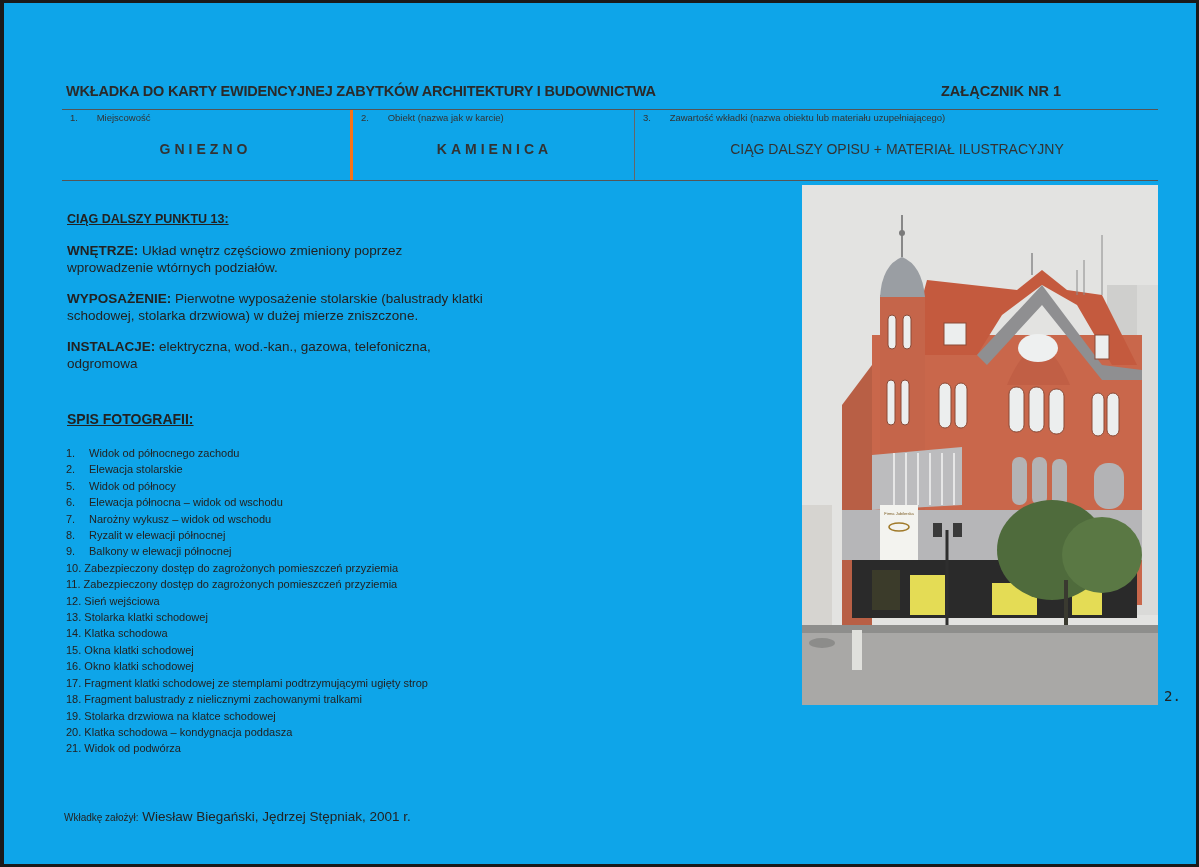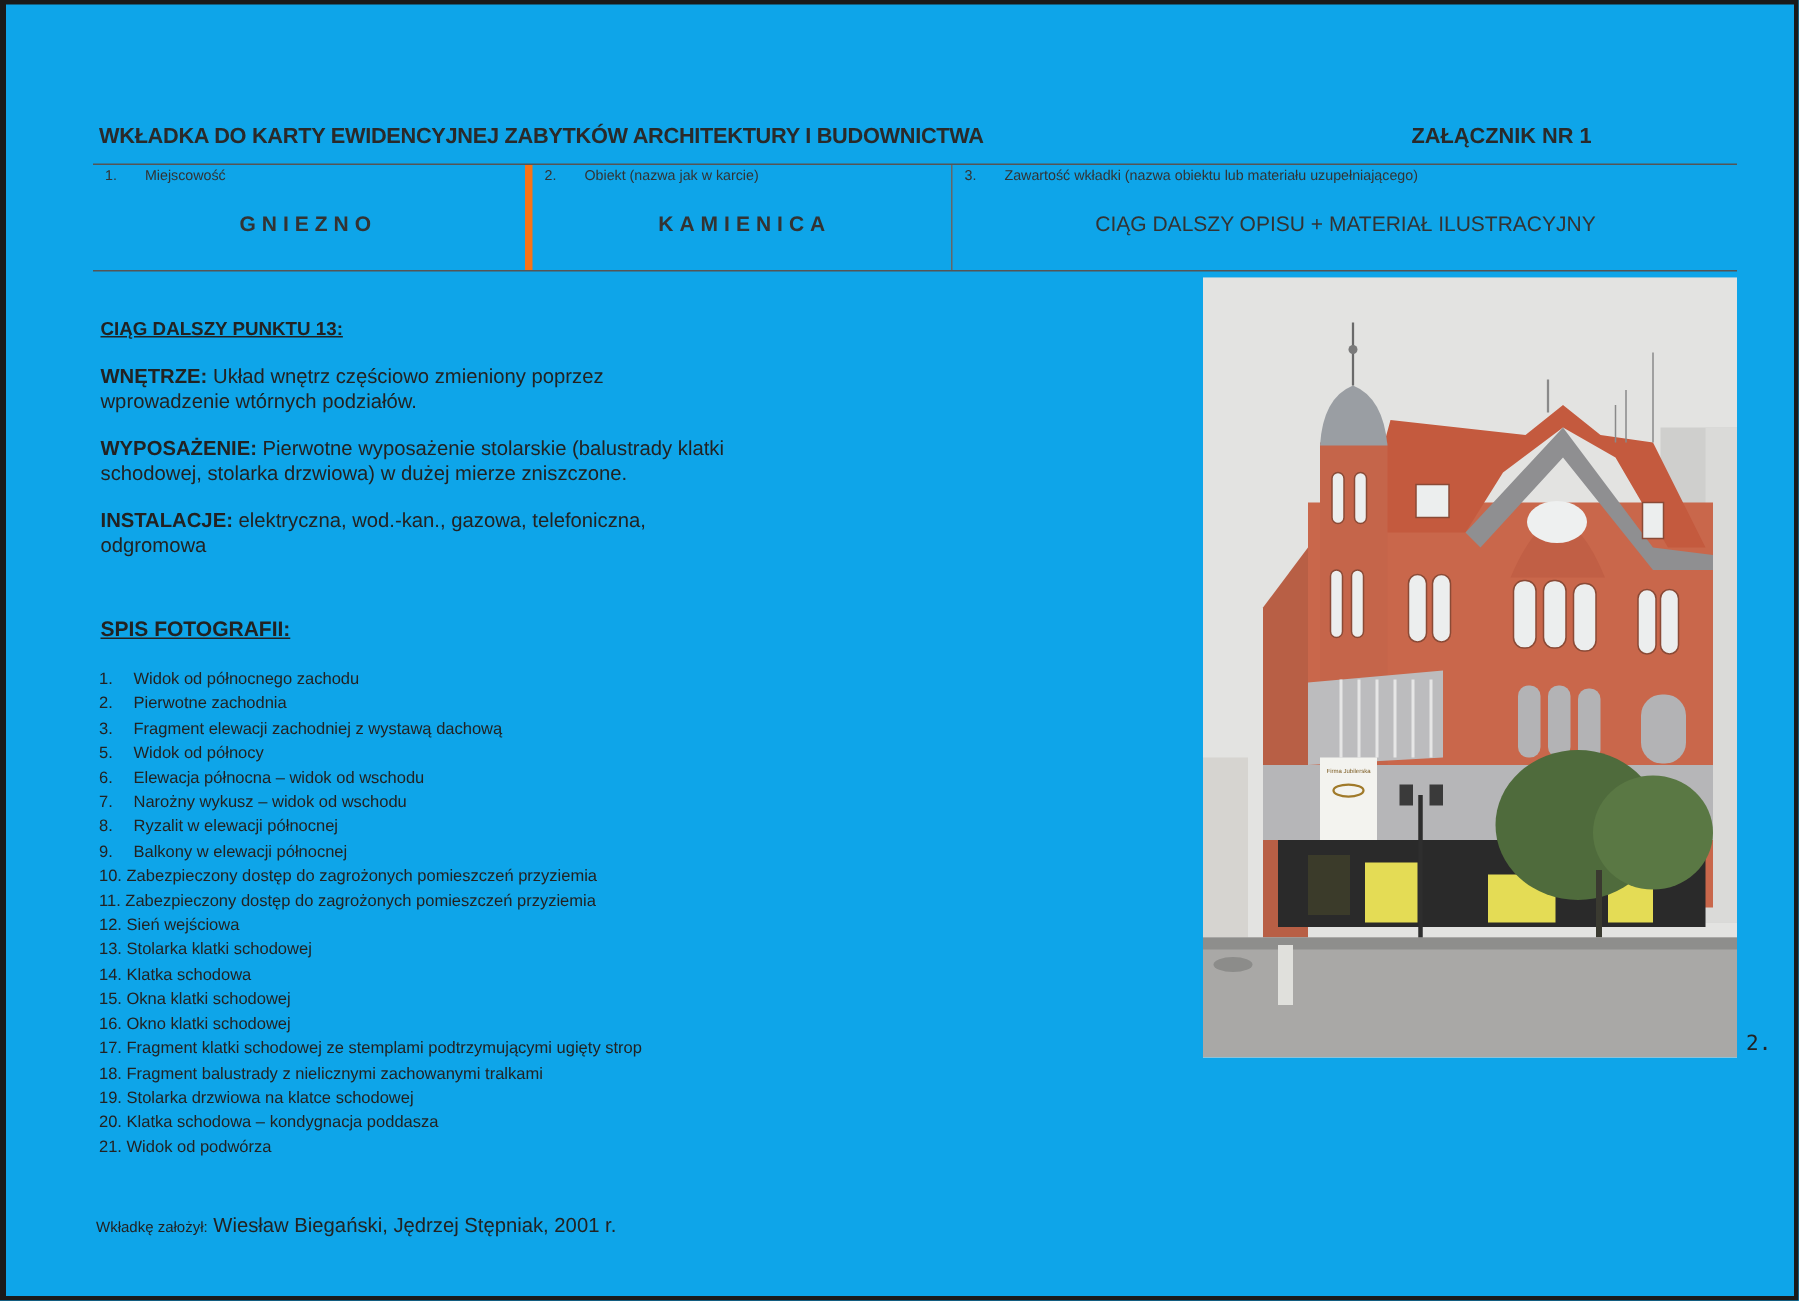--- a/index.html
+++ b/index.html
@@ -17,21 +17,21 @@
   }
   .attachment {
     position: absolute; left: 937px; top: 80px; font-size: 14.5px; font-weight: bold; color: #2a2a2a;
   }
   .hdr-table {
     position: absolute; left: 58px; top: 106px; width: 1096px; height: 70px;
     border-top: 1.5px solid #555; border-bottom: 1.5px solid #555;
   }
   .cell { position: absolute; top: 0; height: 70px; }
   .cell.c1 { left: 0; width: 287px; }
-  .cell.c2 { left: 288px; width: 283px; border-left: 5px solid #f97316; }
+  .cell.c2 { left: 288px; width: 283px; border-left: 3px solid #f97316; }
   .cell.c3 { left: 572px; width: 524px; border-left: 1px solid #666; }
   .cell-label { position: absolute; left: 8px; top: 2px; font-size: 9.5px; color: #333; }
   .cell-label .num { display: inline-block; width: 24px; }
   .cell-value { position: absolute; left: 0; right: 0; top: 31px; text-align: center; font-size: 14px; color: #333; }
   .spaced { letter-spacing: 4px; font-weight: bold; }
   .cell.c3 .cell-value { font-size: 14px; }
 
   .content { position: absolute; left: 63px; top: 208px; width: 420px; font-size: 13.5px; line-height: 17px; color: #222; }
   .section-head { font-weight: bold; text-decoration: underline; font-size: 12.5px; margin: 0 0 14px 0; }
   .para { margin: 0 0 14px 0; }
@@ -85,22 +85,21 @@
   <div class="content">
     <div class="section-head">CIĄG DALSZY PUNKTU 13:</div>
     <p class="para"><b>WNĘTRZE:</b><span> Układ wnętrz częściowo zmieniony poprzez wprowadzenie wtórnych podziałów.</span></p>
     <p class="para"><b>WYPOSAŻENIE:</b><span> Pierwotne wyposażenie stolarskie (balustrady klatki schodowej, stolarka drzwiowa) w dużej mierze zniszczone.</span></p>
     <p class="para"><b>INSTALACJE:</b><span> elektryczna, wod.-kan., gazowa, telefoniczna, odgromowa</span></p>
   </div>
 
   <div class="photos-head">SPIS FOTOGRAFII:</div>
   <ul class="photo-list">
     <li><span class="n">1.</span><span>Widok od północnego zachodu</span></li>
-    <li><span class="n">2.</span><span>Pierwotne zachodnia</span></li>
-    <li><span class="n">3.</span><span>Fragment elewacji zachodniej z wystawą dachową</span></li>
+    <li><span class="n">2.</span><span>Elewacja stolarskie</span></li>
     <li><span class="n">5.</span><span>Widok od północy</span></li>
     <li><span class="n">6.</span><span>Elewacja północna – widok od wschodu</span></li>
     <li><span class="n">7.</span><span>Narożny wykusz – widok od wschodu</span></li>
     <li><span class="n">8.</span><span>Ryzalit w elewacji północnej</span></li>
     <li><span class="n">9.</span><span>Balkony w elewacji północnej</span></li>
     <li><span>10.</span> <span>Zabezpieczony dostęp do zagrożonych pomieszczeń przyziemia</span></li>
     <li><span>11.</span> <span>Zabezpieczony dostęp do zagrożonych pomieszczeń przyziemia</span></li>
     <li><span>12.</span> <span>Sień wejściowa</span></li>
     <li><span>13.</span> <span>Stolarka klatki schodowej</span></li>
     <li><span>14.</span> <span>Klatka schodowa</span></li>

